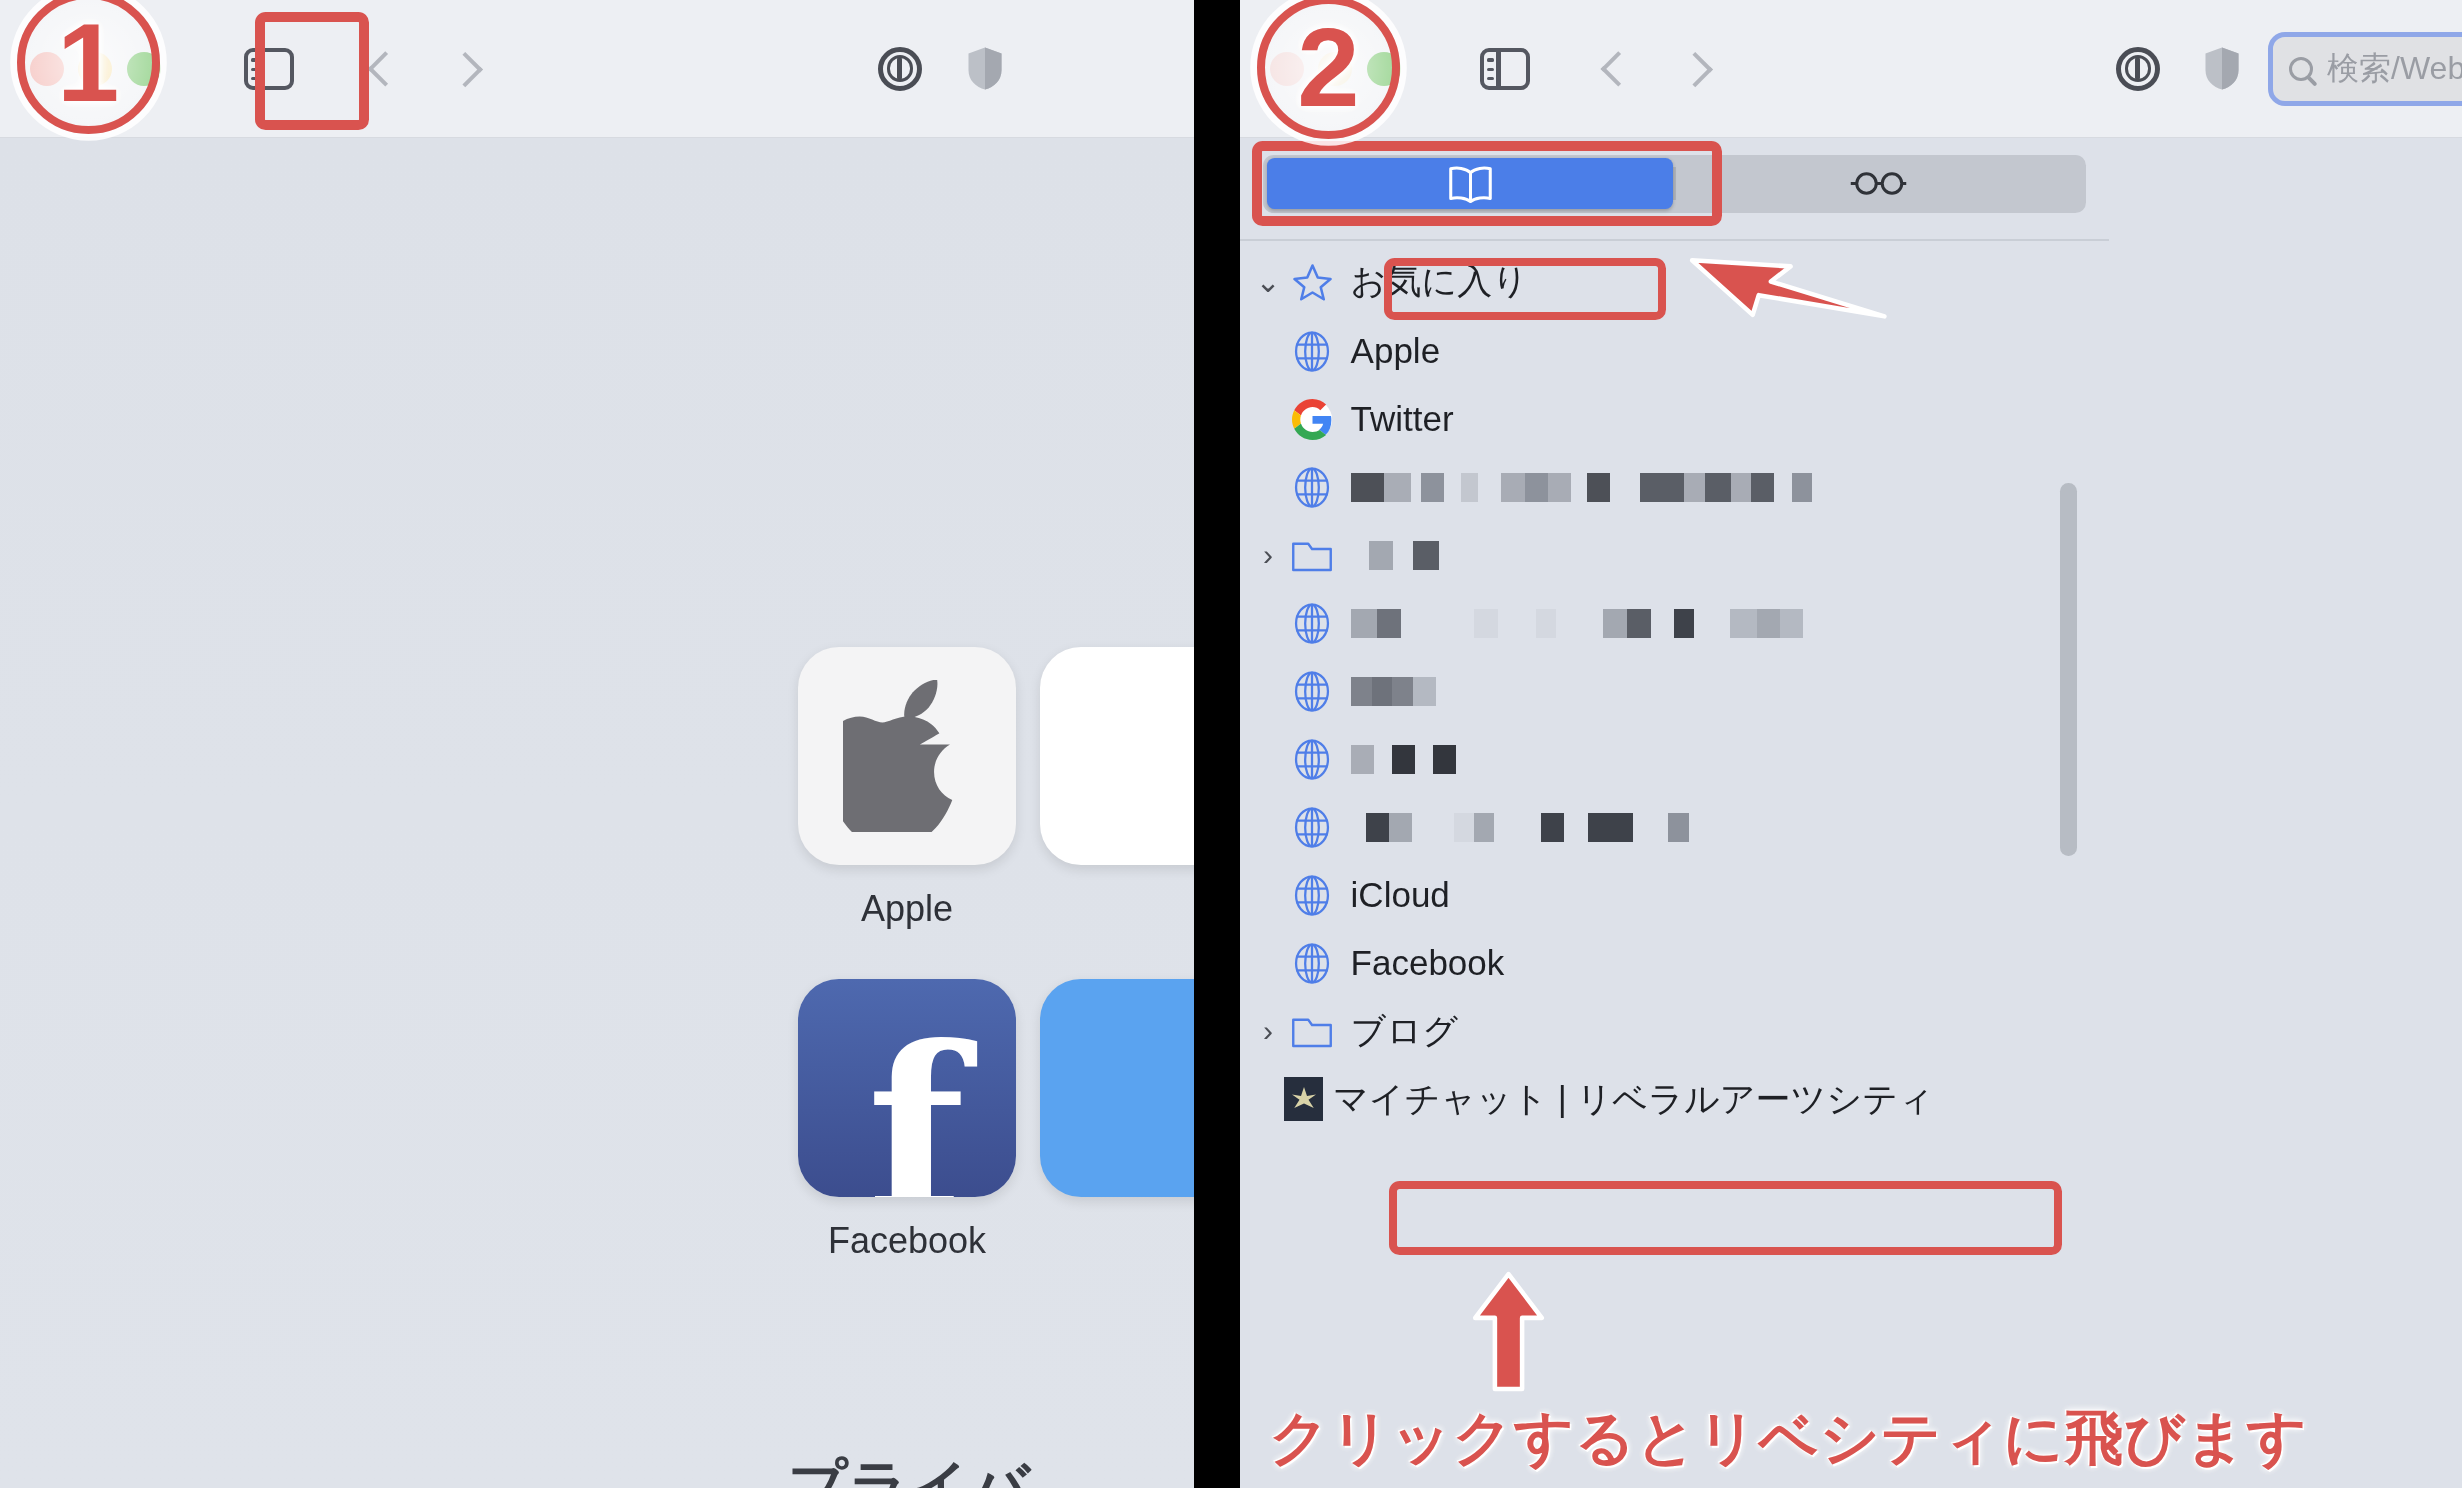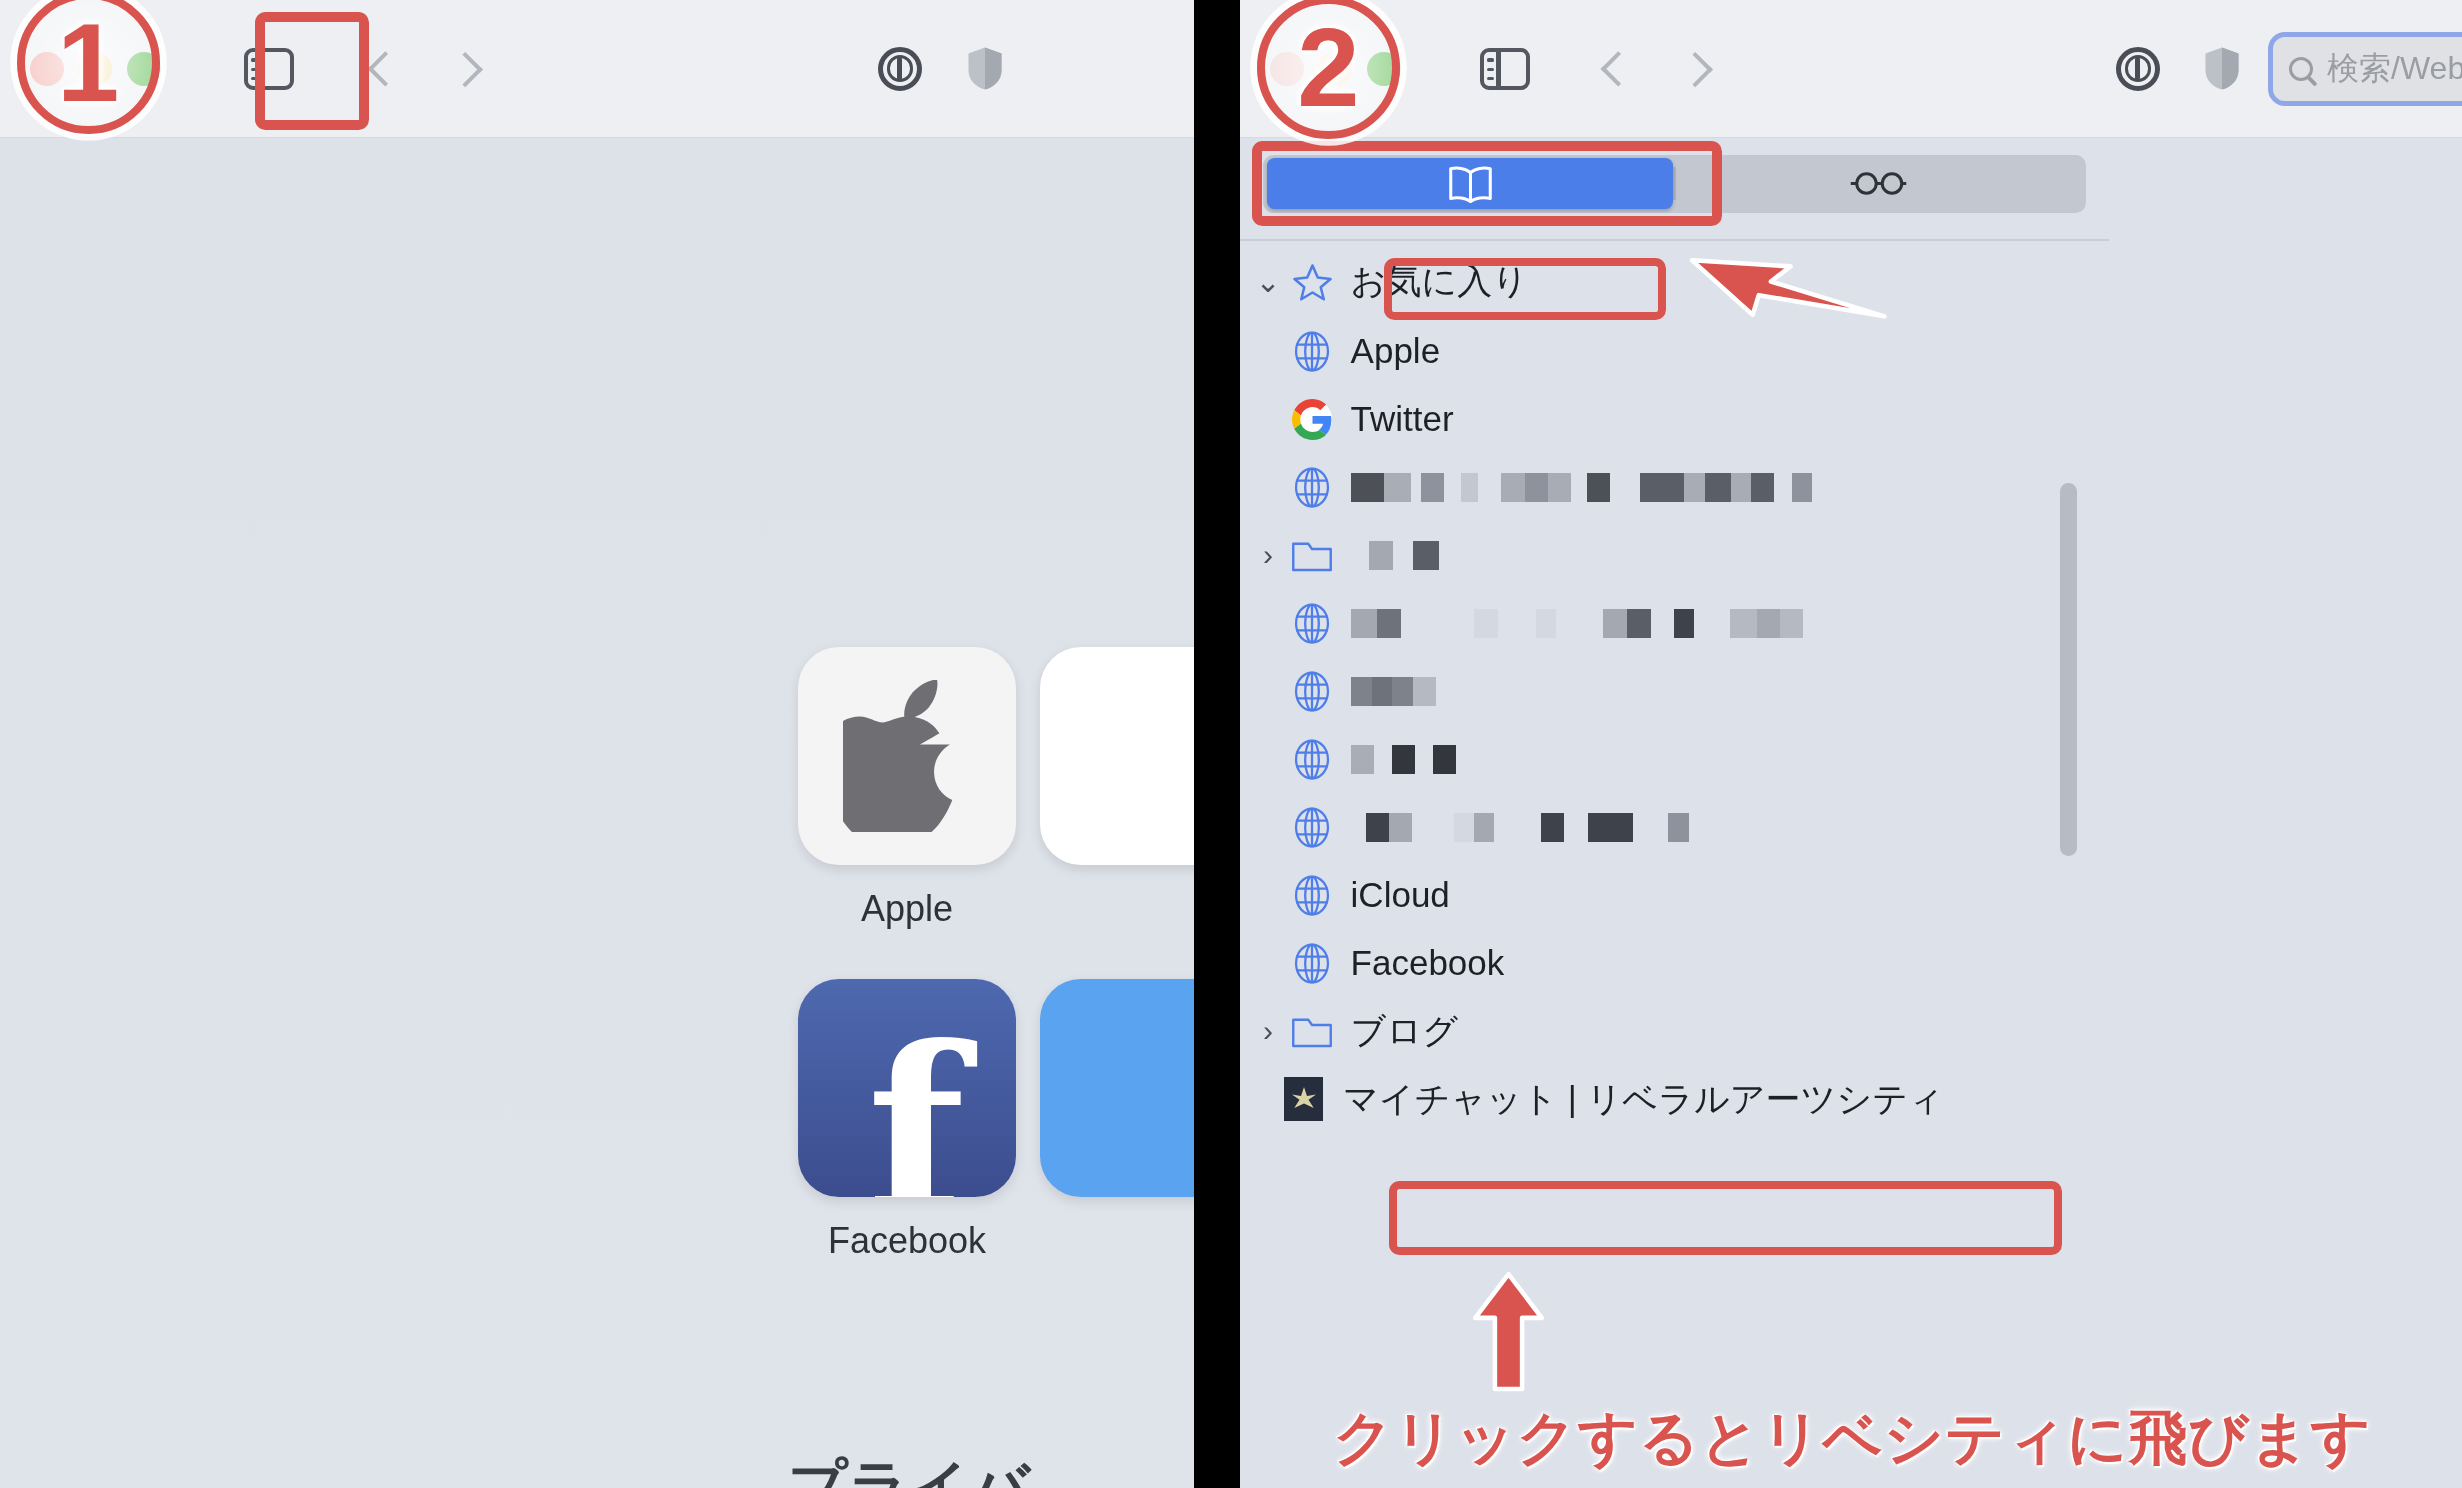--- a/index.html
+++ b/index.html
@@ -534,21 +534,21 @@
             </span>
             <span class="row-label">ブログ</span>
           </div>
 
           <div class="bm-row" style="padding-left:44px">
             <span class="fav-lc">
               <svg viewBox="0 0 40 40">
                   <path d="M20 4 L24 16 L36 14 L26 21 L33 32 L20 26 L7 32 L14 21 L4 14 L16 16 Z" fill="#d9d3a8"></path>
                 </svg>
             </span>
-            <span class="row-label" style="margin-left:20px">マイチャット | リベラルアーツシティ</span>
+            <span class="row-label" style="margin-left:10px">マイチャット | リベラルアーツシティ</span>
           </div>
         </div>
 
         <div class="scroll-track"></div>
       </div>
     </div>
 
     <div class="hl-box" style="left:12px; top:141px; width:470px; height:85px;"></div>
     <div class="hl-box" style="left:144px; top:258px; width:282px; height:62px; border-width:8.3px;"></div>
     <div class="hl-box" style="left:149px; top:1181px; width:673px; height:74px; border-width:8.3px;"></div>
@@ -560,17 +560,17 @@
 
     <div class="circ-num" style="left:1257px; top:-4.5px;">2</div>
 
     <svg class="ann-arrow" style="left:1680px; top:227px;" width="212" height="106" viewBox="0 0 280 140">
       <path d="M270 118 L120 72 L146 52 L16 44 L96 116 L104 90 Z" fill="#d9534f" stroke="#ffffff" stroke-width="6" stroke-linejoin="round"></path>
     </svg>
 
     <svg class="ann-arrow" style="left:1463px; top:1271px;" width="91" height="121" viewBox="0 0 120 160">
       <path d="M60 4 L104 62 L78 62 L78 156 L42 156 L42 62 L16 62 Z" fill="#d9534f" stroke="#ffffff" stroke-width="6" stroke-linejoin="round"></path>
     </svg>
-    <div class="ann-text" style="left:1333px; top:1399px; font-size:59px;">クリックするとリベシティに飛びます</div>
+    <div class="ann-text" style="left:1269px; top:1399px; font-size:59px;">クリックするとリベシティに飛びます</div>
   </div>
 
 </div>
 
 
 </body></html>

